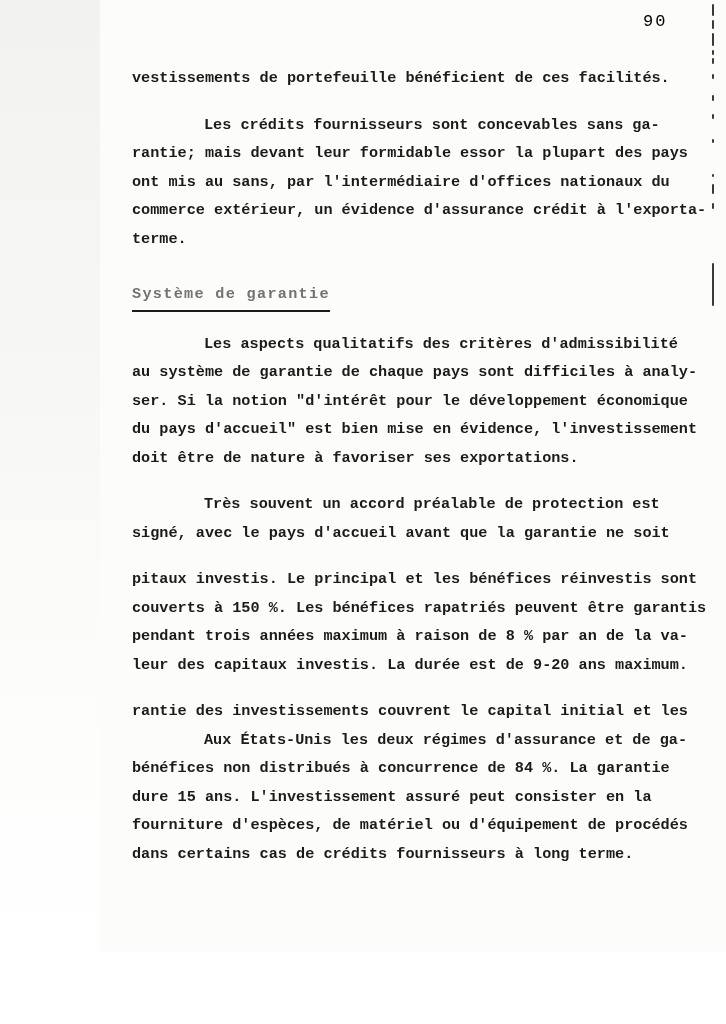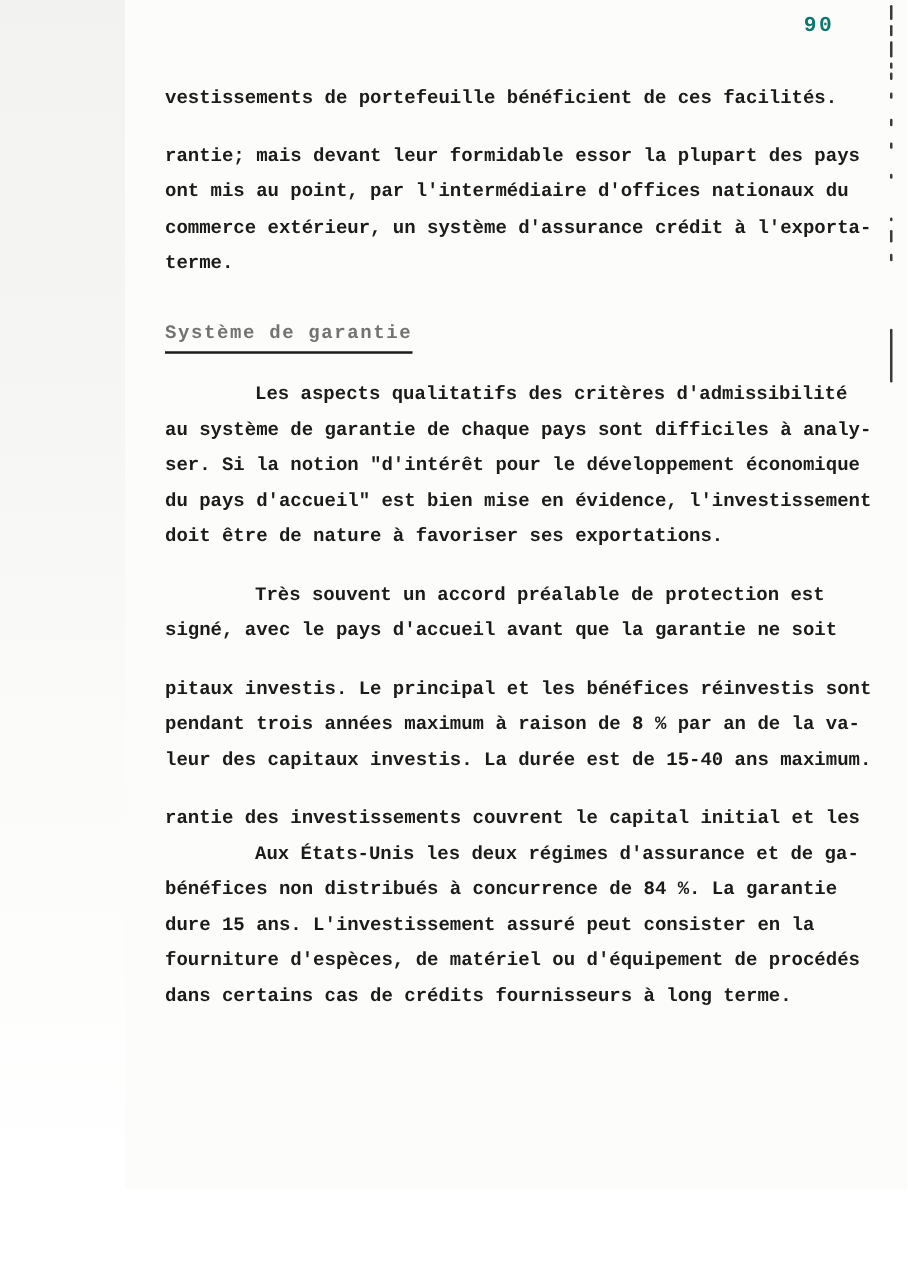--- a/index.html
+++ b/index.html
@@ -22,22 +22,22 @@
     background: linear-gradient(180deg, #f2f2f0 0%, #f6f6f4 35%, #fcfcfb 70%, #ffffff 100%);
   }
   
   .page {
     position: absolute; left: 100px; top: 0;
     width: 626px; height: 952px;
     background: #fcfcfa;
   }
   .page-number {
     position: absolute; left: 543px; top: 12px; 
-    font-size: 17px; font-weight: 700;
-    color: #0f766e; letter-spacing: 2px;
+    font-size: 17px; font-weight: 400;
+    color: #000000; letter-spacing: 2px;
   }
   .text-block {
     position: absolute; left: 32px; top: 64px; 
     width: 586px;
     color: #1b1b1b;
     font-size: 15.2px; font-weight: 700;
     line-height: 28.5px;
     letter-spacing: 0;
   }
   .para { margin: 18px 0 0 0; }
@@ -70,45 +70,47 @@
   <div class="page">
     <div class="page-number">90</div>
 
     <div class="text-block">
 
       <div class="para">
         <div class="line">vestissements de portefeuille bénéficient de ces facilités.</div>
       </div>
 
       <div class="para">
+        <div class="line indent">Les crédits fournisseurs sont concevables sans ga-</div>
         <div class="line">rantie; mais devant leur formidable essor la plupart des pays</div>
-        <div class="line">ont mis au point, par l'intermédiaire d'offices nationaux du</div>
-        <div class="line">commerce extérieur, un système d'assurance crédit à l'exporta-</div>
+        <div class="line">ont mis au sans, par l'intermédiaire d'offices nationaux du</div>
+        <div class="line">commerce extérieur, un évidence d'assurance crédit à l'exporta-</div>
         <div class="line">terme.</div>
       </div>
 
       <h2 class="heading">Système de garantie</h2>
 
       <div class="para">
         <div class="line indent">Les aspects qualitatifs des critères d'admissibilité</div>
         <div class="line">au système de garantie de chaque pays sont difficiles à analy-</div>
         <div class="line">ser. Si la notion "d'intérêt pour le développement économique</div>
         <div class="line">du pays d'accueil" est bien mise en évidence, l'investissement</div>
         <div class="line">doit être de nature à favoriser ses exportations.</div>
       </div>
 
       <div class="para">
         <div class="line indent">Très souvent un accord préalable de protection est</div>
         <div class="line">signé, avec le pays d'accueil avant que la garantie ne soit</div>
       </div>
 
       <div class="para">
         <div class="line">pitaux investis. Le principal et les bénéfices réinvestis sont</div>
+        <div class="line">couverts à 150 %. Les bénéfices rapatriés peuvent être garantis</div>
         <div class="line">pendant trois années maximum à raison de 8 % par an de la va-</div>
-        <div class="line">leur des capitaux investis. La durée est de 15-40 ans maximum.</div>
+        <div class="line">leur des capitaux investis. La durée est de 9-20 ans maximum.</div>
       </div>
 
       <div class="para">
         <div class="line">rantie des investissements couvrent le capital initial et les</div>
         <div class="line indent">Aux États-Unis les deux régimes d'assurance et de ga-</div>
         <div class="line">bénéfices non distribués à concurrence de 84 %. La garantie</div>
         <div class="line">dure 15 ans. L'investissement assuré peut consister en la</div>
         <div class="line">fourniture d'espèces, de matériel ou d'équipement de procédés</div>
         <div class="line">dans certains cas de crédits fournisseurs à long terme.</div>
       </div>

